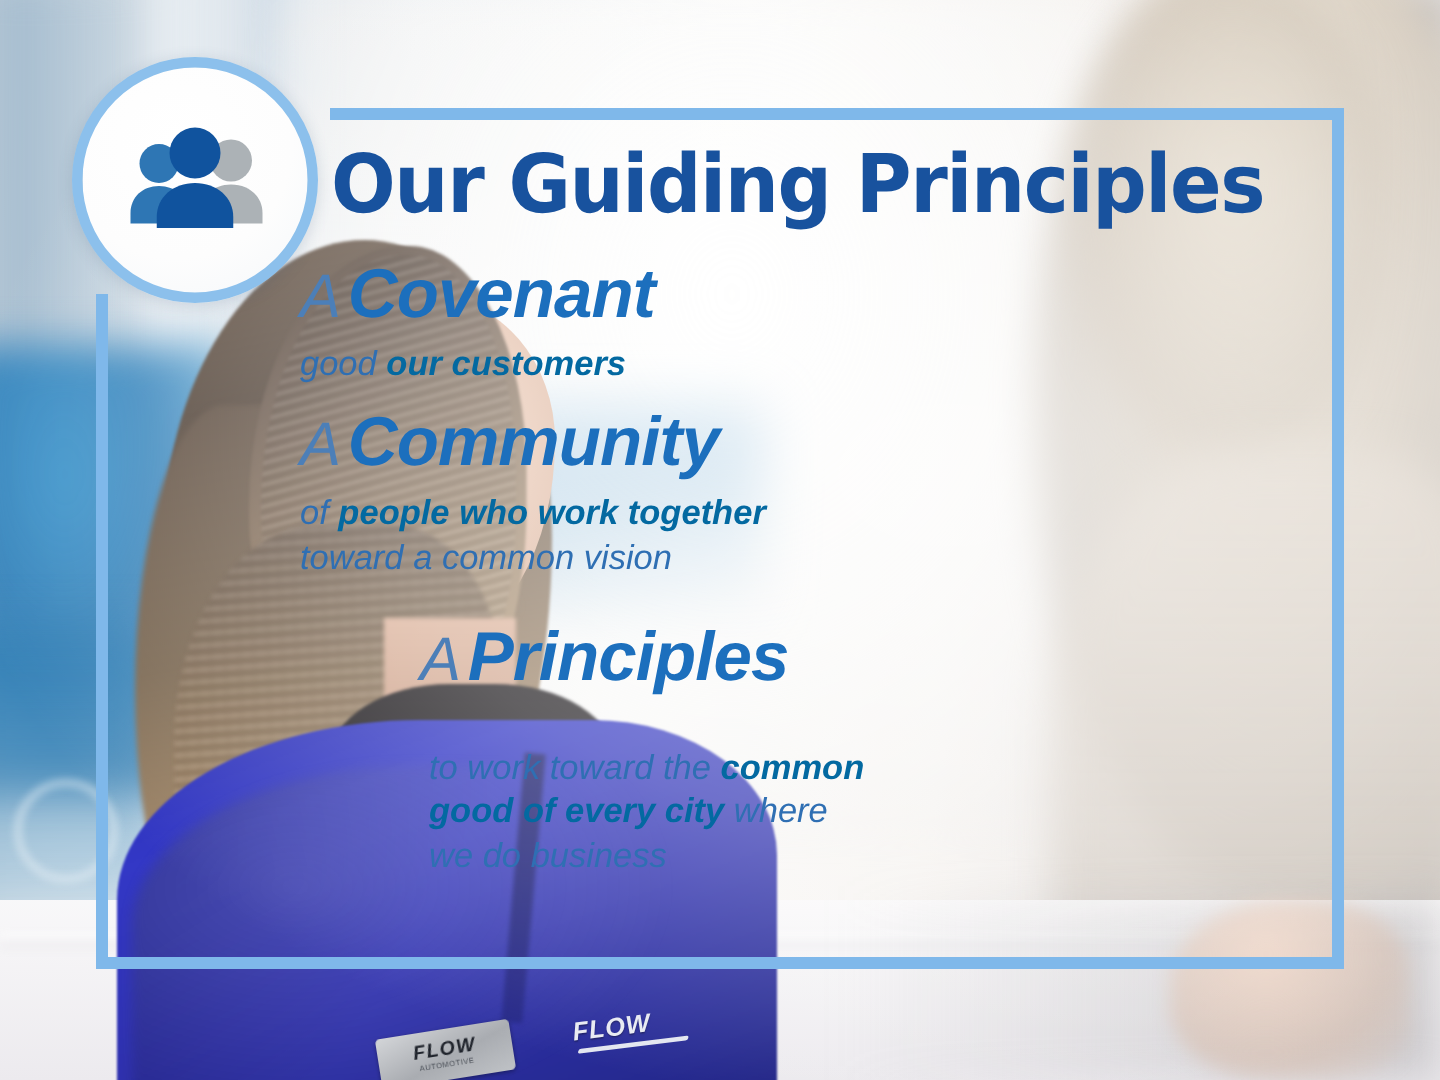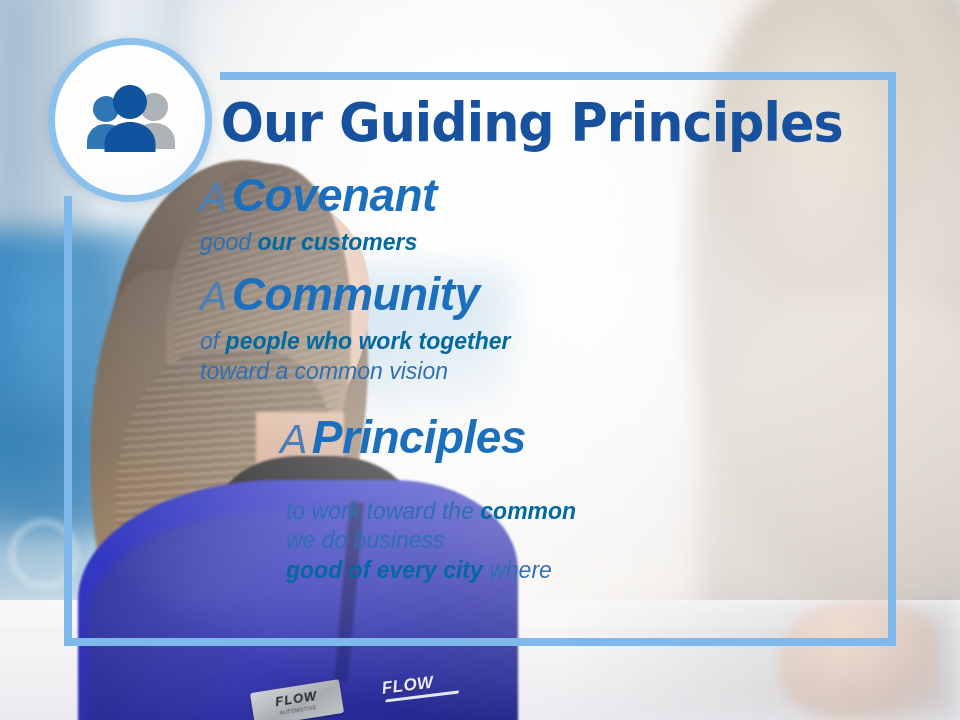--- a/index.html
+++ b/index.html
@@ -452,19 +452,19 @@
       </div>
     </div>
 
     <div class="principle p3">
       <div class="p-head">
         <span class="art">A</span>
         <span class="word">Principles</span>
       </div>
       <div class="p-sub">
         <div><span>to work toward the </span><b>common</b></div>
+        <div><b>good of every city</b><span> where</span></div>
         <div>we do business</div>
-        <div><b>good of every city</b><span> where</span></div>
       </div>
     </div>
 
   </div>
 </div>
 
 </body></html>

